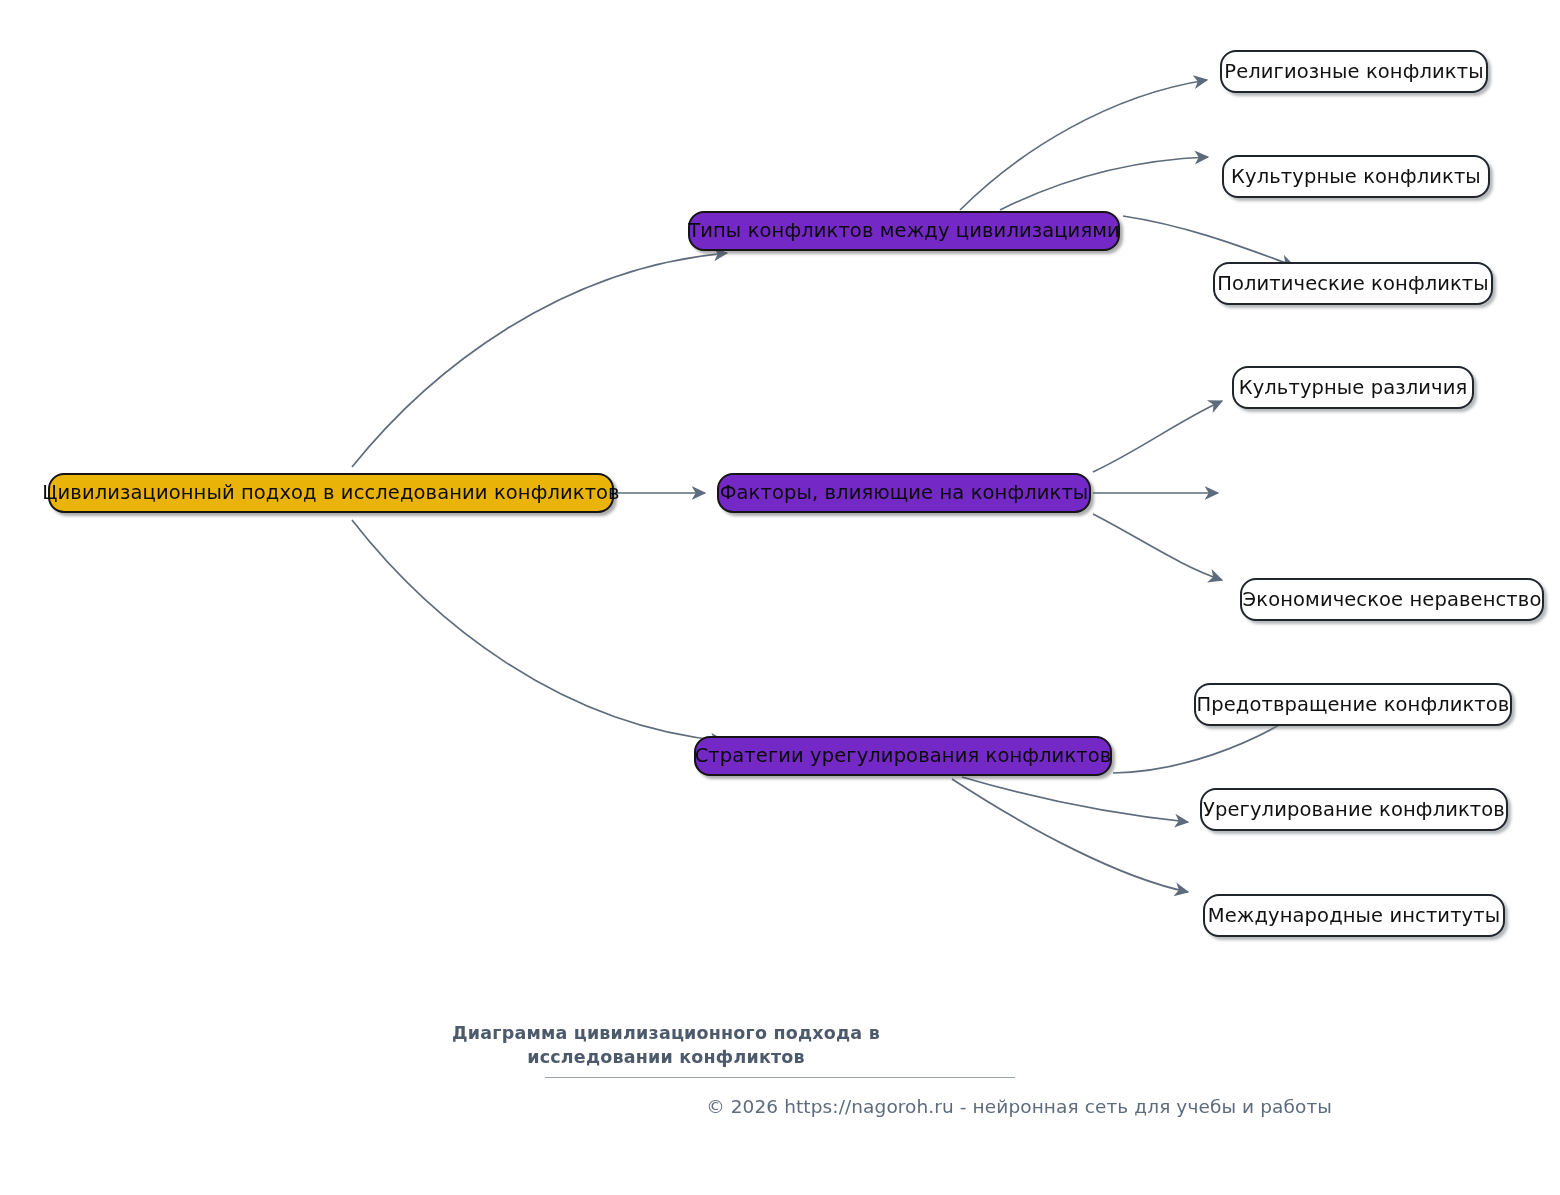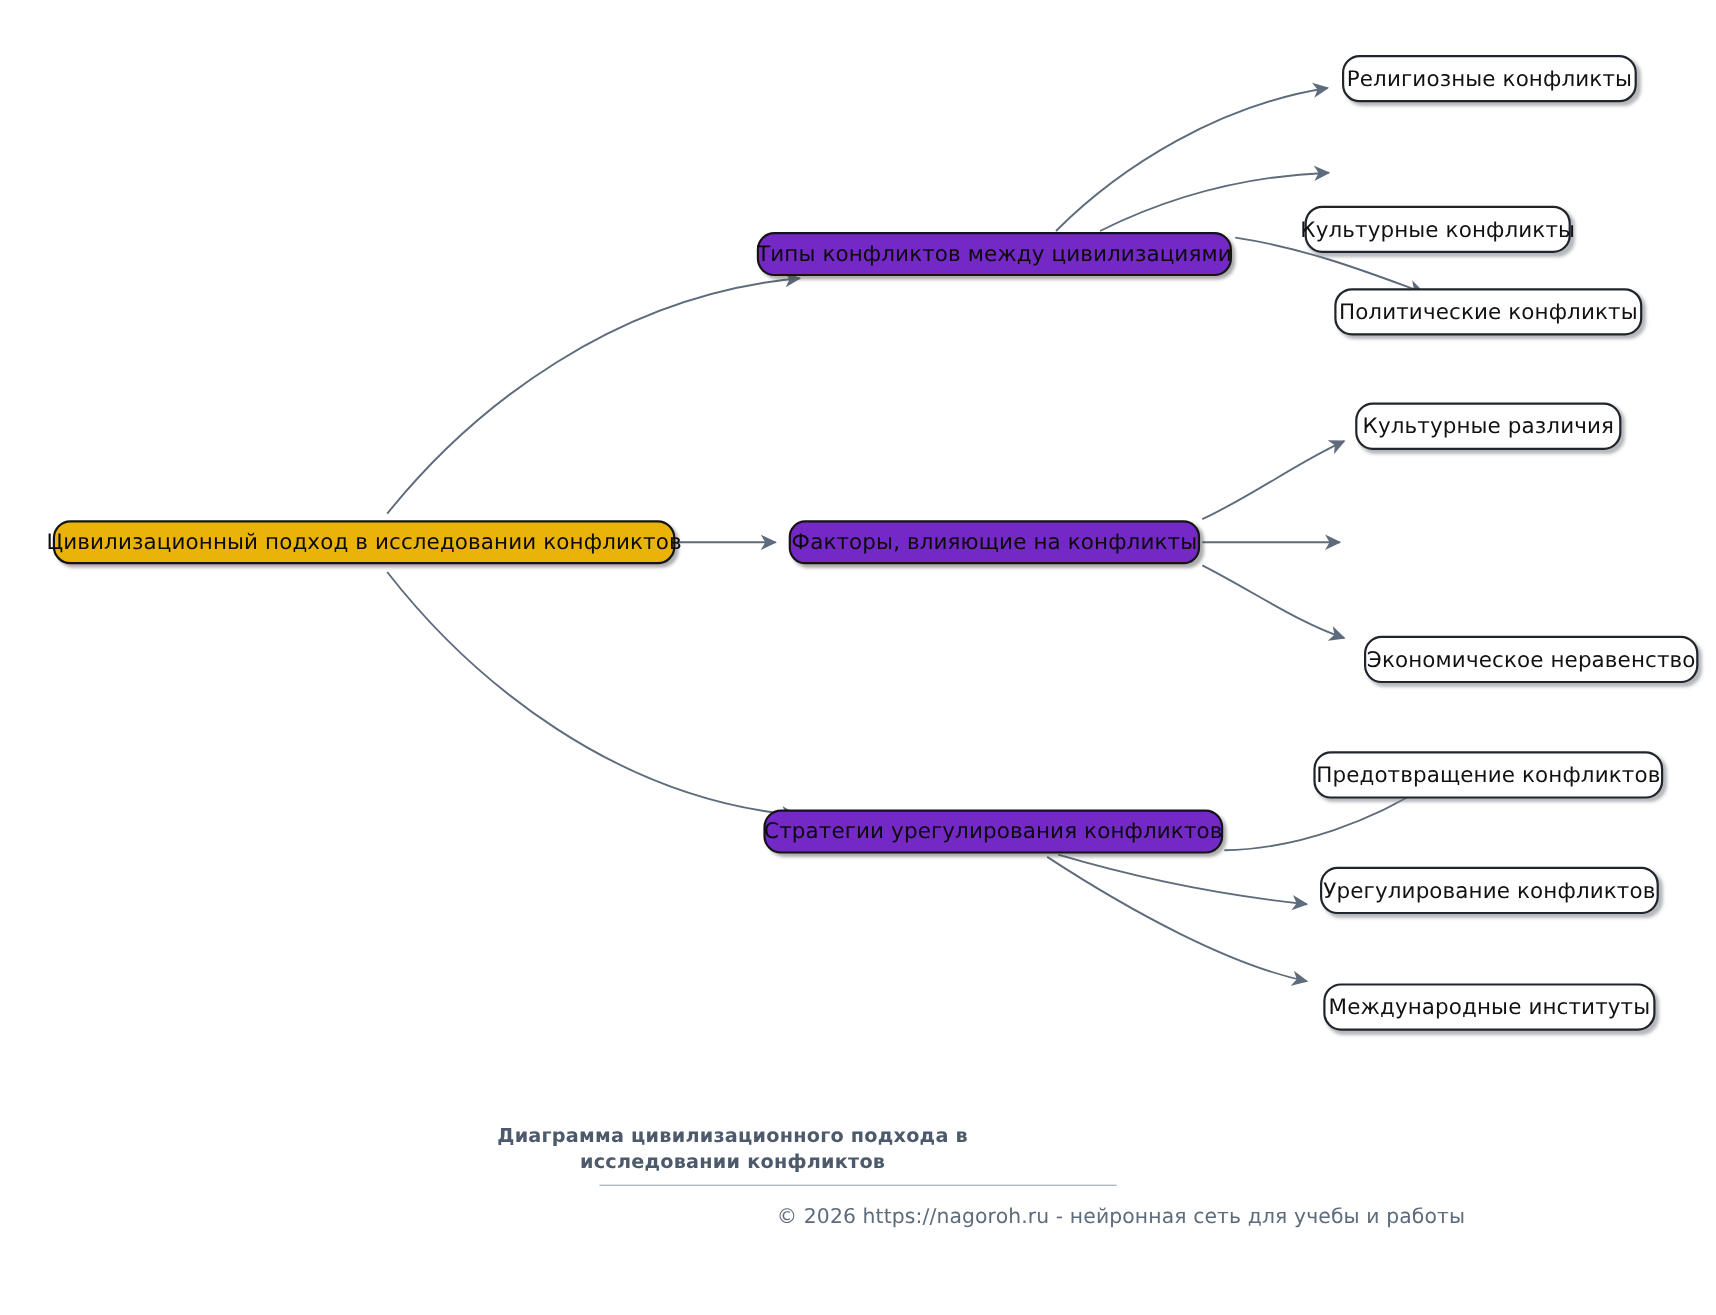--- a/index.html
+++ b/index.html
@@ -117,24 +117,24 @@
     <path d="M 1113,773 C 1180,772 1250,745 1299,713" fill="none" stroke="#5d6b7c" stroke-width="1.7" marker-end="url(#arrow)"></path>
     <path d="M 962,777 C 1040,800 1120,815 1188,822" fill="none" stroke="#5d6b7c" stroke-width="1.7" marker-end="url(#arrow)"></path>
     <path d="M 952,779 C 1030,830 1120,878 1188,892" fill="none" stroke="#5d6b7c" stroke-width="1.7" marker-end="url(#arrow)"></path>
   </svg>
 
   <div class="node node-root" style="left:48px; top:473px; width:566px; height:40px;">Цивилизационный подход в исследовании конфликтов</div>
 
   <div class="node node-branch" style="left:688px; top:211px; width:432px; height:40px;">Типы конфликтов между цивилизациями</div>
 
   <div class="node node-leaf" style="left:1220px; top:50px; width:268px; height:43px;">Религиозные конфликты</div>
-  <div class="node node-leaf" style="left:1186px; top:155px; width:242px; height:43px;margin-top:32px;">Культурные конфликты</div>
+  <div class="node node-leaf" style="left:1222px; top:155px; width:268px; height:43px;">Культурные конфликты</div>
   <div class="node node-leaf" style="left:1213px; top:262px; width:280px; height:43px;">Политические конфликты</div>
 
-  <div class="node node-branch" style="left:717px; top:473px; width:374px; height:40px;border-radius:15px;">Факторы, влияющие на конфликты</div>
+  <div class="node node-branch" style="left:717px; top:473px; width:374px; height:40px;">Факторы, влияющие на конфликты</div>
 
   <div class="node node-leaf" style="left:1232px; top:366px; width:242px; height:43px;">Культурные различия</div>
   <div class="node node-leaf" style="left:1201px; top:578px; width:304px; height:43px;margin-left:39px;">Экономическое неравенство</div>
 
   <div class="node node-branch" style="left:694px; top:736px; width:418px; height:40px;">Стратегии урегулирования конфликтов</div>
 
   <div class="node node-leaf" style="left:1194px; top:683px; width:318px; height:43px;">Предотвращение конфликтов</div>
   <div class="node node-leaf" style="left:1200px; top:788px; width:308px; height:43px;">Урегулирование конфликтов</div>
   <div class="node node-leaf" style="left:1203px; top:894px; width:302px; height:43px;">Международные институты</div>
 

